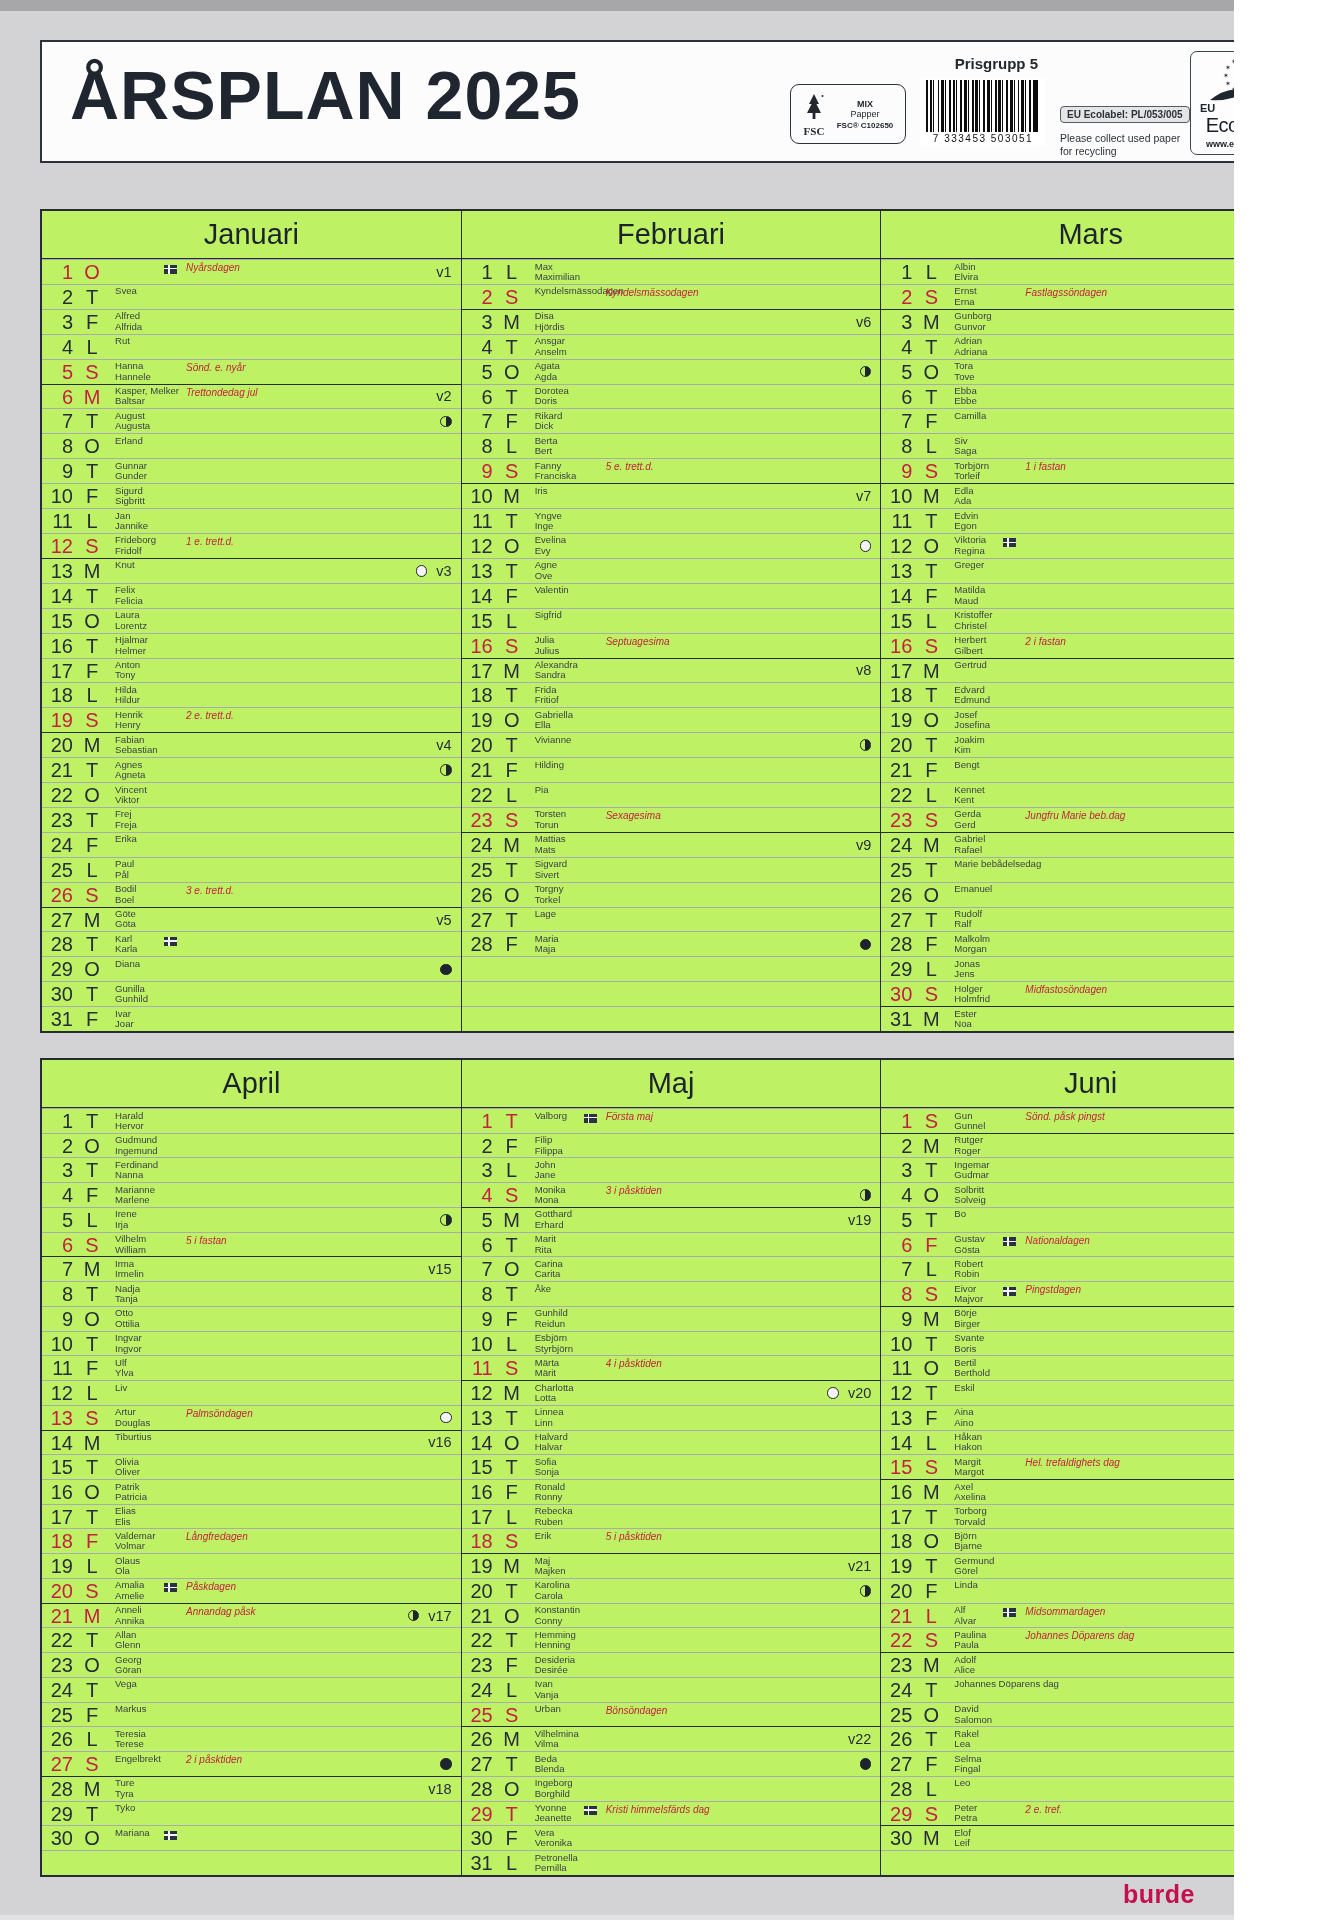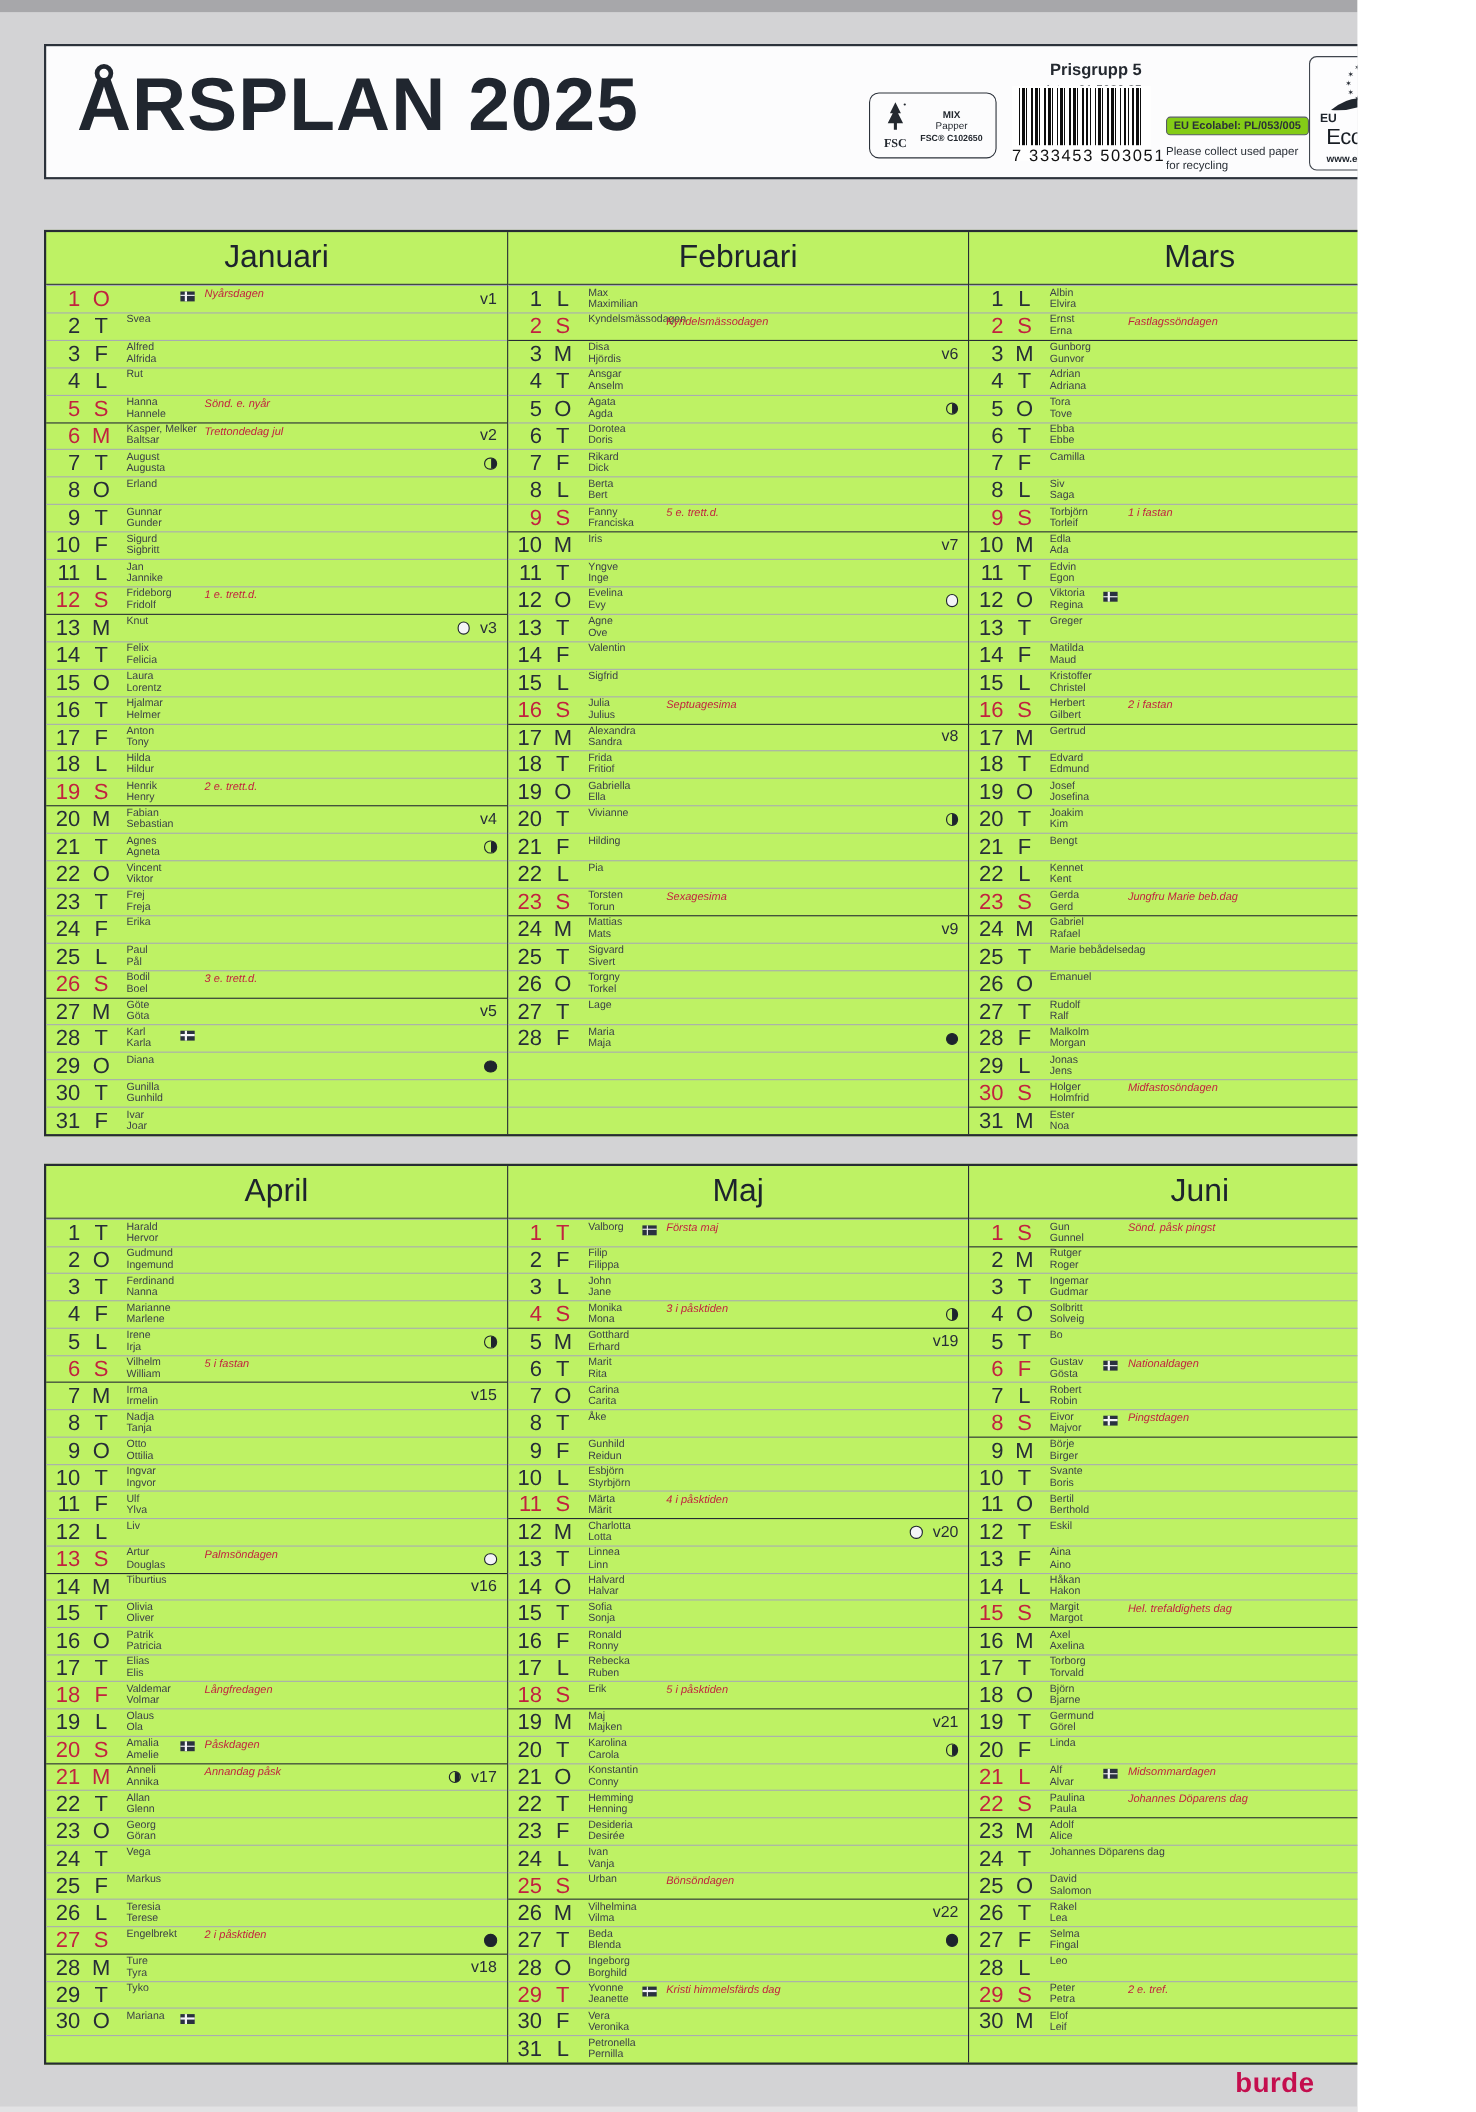--- a/index.html
+++ b/index.html
@@ -15,22 +15,22 @@
   .pricing .p2,.pricing .p3{font-size:11.5px;line-height:15px;}
   .fsc-box{position:absolute;left:748px;top:42px;width:116px;height:60px;border:1.5px solid #2c323b;border-radius:9px;box-sizing:border-box;display:flex;align-items:center;padding:4px 6px;background:#fcfcfd;}
   .fsc-left{width:34px;text-align:center;}
   .fsc-left .fsc-word{font-family:"Liberation Serif",serif;font-weight:700;font-size:11px;color:#23282f;line-height:9px;}
   .fsc-right{flex:1;text-align:center;color:#23282f;}
   .fsc-right .f1{font-size:9px;font-weight:700;}
   .fsc-right .f2{font-size:9px;}
   .fsc-right .f3{font-size:8px;font-weight:700;margin-top:2px;white-space:nowrap;}
   .barcode{position:absolute;left:878px;top:36px;width:126px;height:68px;background:#fff;text-align:center;}
   .bars{height:52px;margin:2px 6px 0 6px;background:repeating-linear-gradient(90deg,#0d0d0d 0 1.5px,#fff 1.5px 3.5px,#0d0d0d 3.5px 6px,#fff 6px 7px,#0d0d0d 7px 8px,#fff 8px 11.5px);}
-  .bar-digits{font-size:15px;letter-spacing:1.5px;color:#111;margin-top:1px;white-space:nowrap;text-align:right;}
-  .eco-cert{position:absolute;left:1018px;top:64px;border:1.5px solid #565c64;border-radius:4px;padding:2px 6px;font-size:10px;font-weight:700;color:#2b3138;background:#84cc16;white-space:nowrap;}
+  .bar-digits{font-size:10px;letter-spacing:1.5px;color:#111;margin-top:1px;white-space:nowrap;}
+  .eco-cert{position:absolute;left:1018px;top:64px;border:1.5px solid #565c64;border-radius:4px;padding:2px 6px;font-size:10px;font-weight:700;color:#2b3138;background:#e5e5e5;white-space:nowrap;}
   .recycle{position:absolute;left:1018px;top:90px;font-size:10.5px;font-weight:400;line-height:13px;color:#2b3138;}
   .ecolabel-box{position:absolute;left:1148px;top:9px;width:104px;height:104px;border:1.5px solid #40464e;border-radius:7px;background:#fdfdfe;box-sizing:border-box;text-align:center;}
   .ecolabel-eu{position:absolute;left:9px;top:50px;font-size:11px;color:#20262e;font-weight:bold;}
   .ecolabel-name{position:absolute;left:0;right:0;top:62px;font-size:20px;letter-spacing:-0.5px;color:#181d24;}
   .ecolabel-url{position:absolute;left:0;right:0;bottom:5px;font-size:9px;font-weight:700;color:#20262e;}
 
   
   .cal-table{position:absolute;left:40px;width:1262px;border:2px solid #272c34;background:#bef264;box-sizing:border-box;display:flex;}
   .t1{top:209px;height:824px;}
   .t2{top:1058px;height:819px;}

